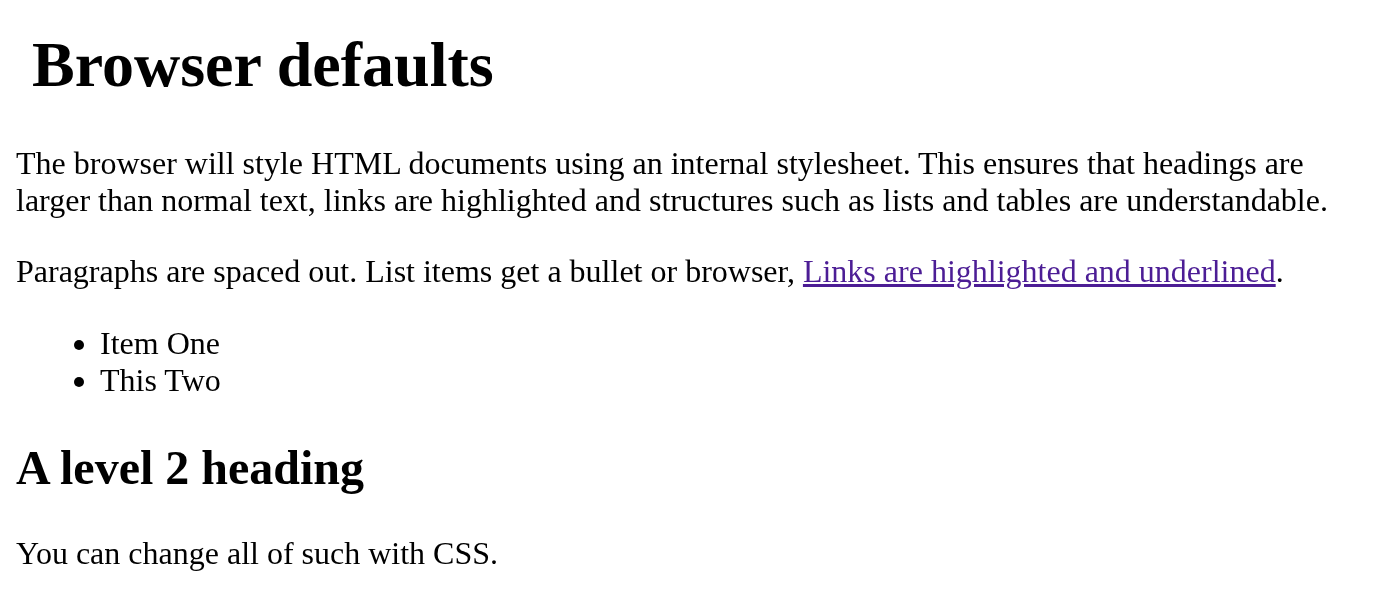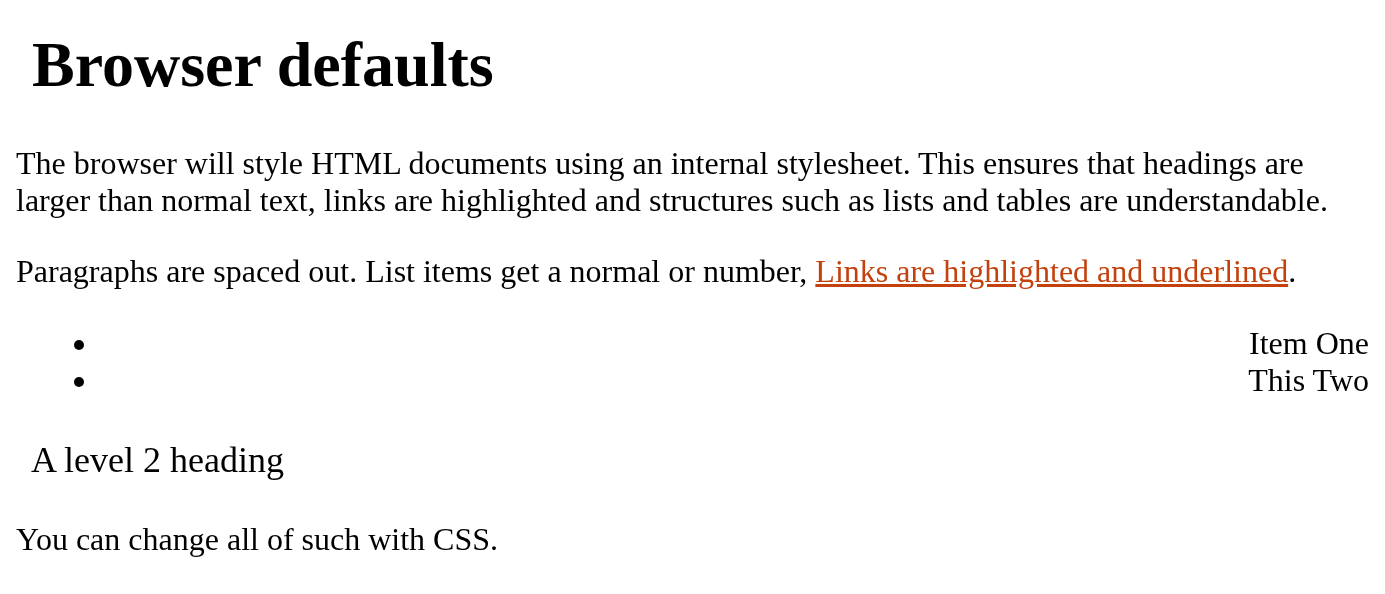--- a/index.html
+++ b/index.html
@@ -17,51 +17,50 @@
     font-size: 32px;
     line-height: 1.17;
   }
   h1 {
     font-size: 64px;
     line-height: 1.15;
     font-weight: bold;
     margin: 12px 0 43px 16px;
   }
   h2 {
-    font-size: 36px;
+    font-size: 48px;
     line-height: 1.15;
-    font-weight: normal;
-    margin: 40px 15px;
+    font-weight: bold;
+    margin: 40px 0;
   }
   p {
     margin: 34px 0;
   }
   ul {
     margin: 34px 0;
     padding: 0 0 0 84px;
     list-style-type: disc;
-    text-align: right;
   }
   li {
     margin: 0;
   }
   a.sample-link {
-    color: #c2410c;
+    color: #4c1d95;
     text-decoration: underline;
     cursor: pointer;
   }
 </style>
 </head>
 <body>
 
 <h1>Browser defaults</h1>
 
 <p>The browser will style HTML documents using an internal stylesheet. This ensures that headings are larger than normal text, links are highlighted and structures such as lists and tables are understandable.</p>
 
-<p><span>Paragraphs are spaced out. List items get a normal or number, </span><a class="sample-link" href="#">Links are highlighted and underlined</a><span>.</span></p>
+<p><span>Paragraphs are spaced out. List items get a bullet or browser, </span><a class="sample-link" href="#">Links are highlighted and underlined</a><span>.</span></p>
 
 <ul>
   <li>Item One</li>
   <li>This Two</li>
 </ul>
 
 <h2>A level 2 heading</h2>
 
 <p>You can change all of such with CSS.</p>
 

